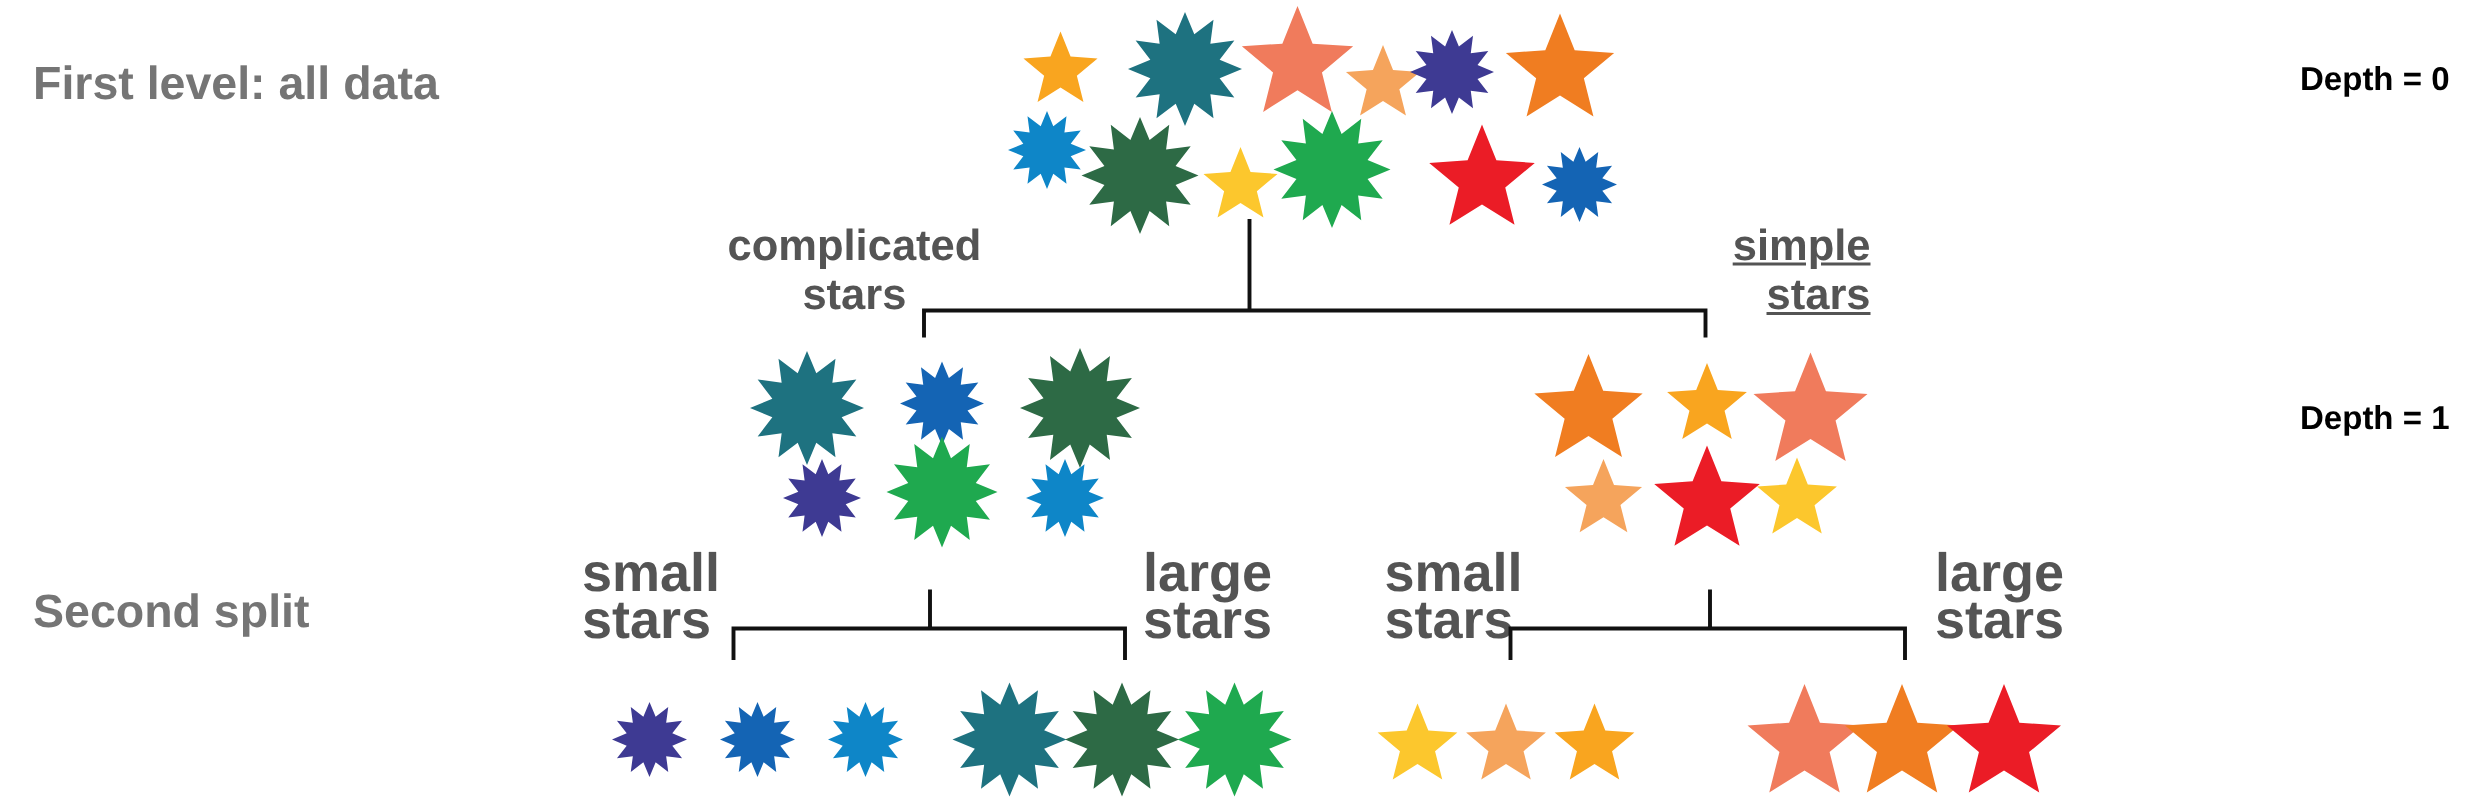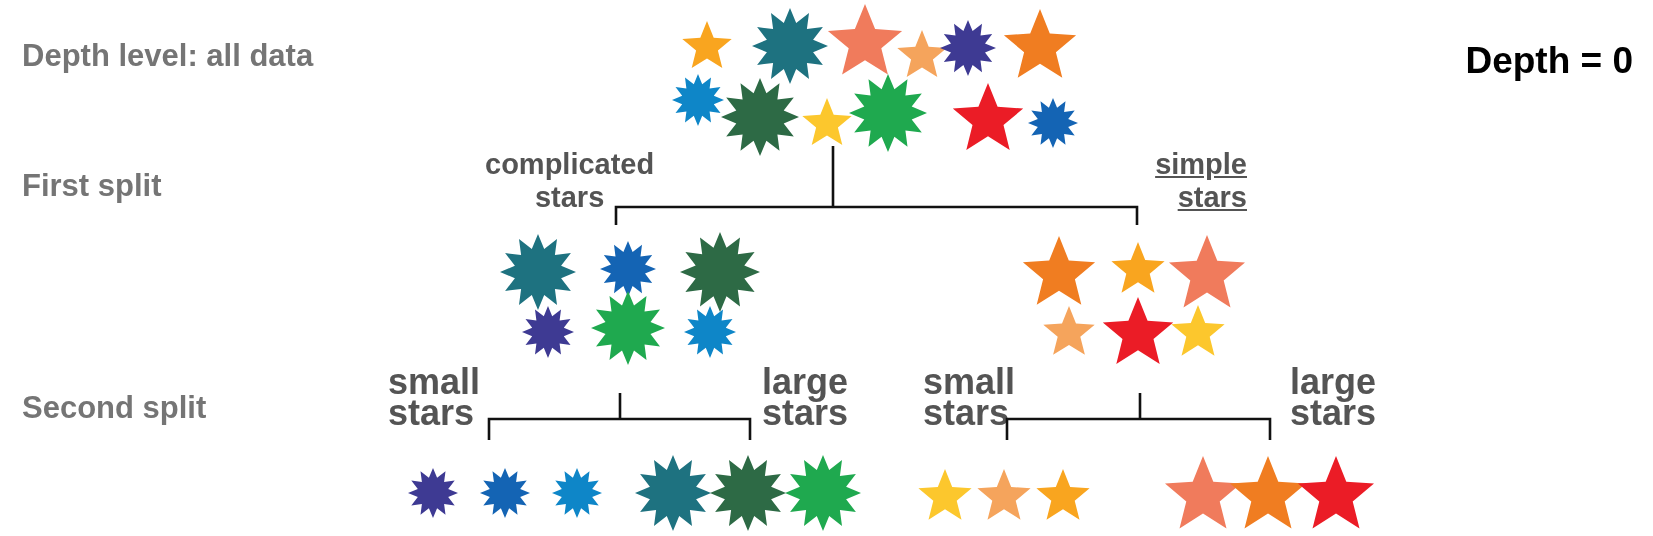--- a/index.html
+++ b/index.html
@@ -13,21 +13,21 @@
   .row-label{
     position:absolute;left:22px;
     font-weight:bold;font-size:31px;color:#757575;
     white-space:nowrap;
   }
   .row-label.root{top:38px;}
   .row-label.first{top:168px;}
   .row-label.second{top:390px;}
   .depth-label{
     position:absolute;right:20px;
-    font-weight:bold;font-size:37px;color:#000;
+    font-weight:bold;font-size:22px;color:#000;
     white-space:nowrap;
   }
   .depth-label.d0{top:40px;}
   .depth-label.d1{top:266px;}
   .depth-label.d2{top:479px;}
   .branch-label{
     position:absolute;
     font-weight:bold;font-size:29px;line-height:33px;color:#545454;
     white-space:nowrap;
   }
@@ -45,25 +45,25 @@
   .split-label.right-small{left:923px;top:366px;}
   .split-label.right-large{left:1290px;top:366px;}
   svg.overlay{position:absolute;left:0;top:0;}
   svg.cluster{position:absolute;overflow:visible;}
 </style>
 </head>
 <body>
 
 <div class="canvas">
 
-  <div class="row-label root">Depth level: all data</div>
-  <div class="row-label first">First split</div>
+  <div class="row-label root">First level: all data</div>
   <div class="row-label second">Second split</div>
 
   <div class="depth-label d0">Depth = 0</div>
+  <div class="depth-label d1">Depth = 1</div>
 
   <div class="branch-label complicated">
     <span>complicated</span>
     <span>stars</span>
   </div>
   <div class="branch-label simple">
     <span>simple</span>
     <span>stars</span>
   </div>
   <div class="split-label left-small">

